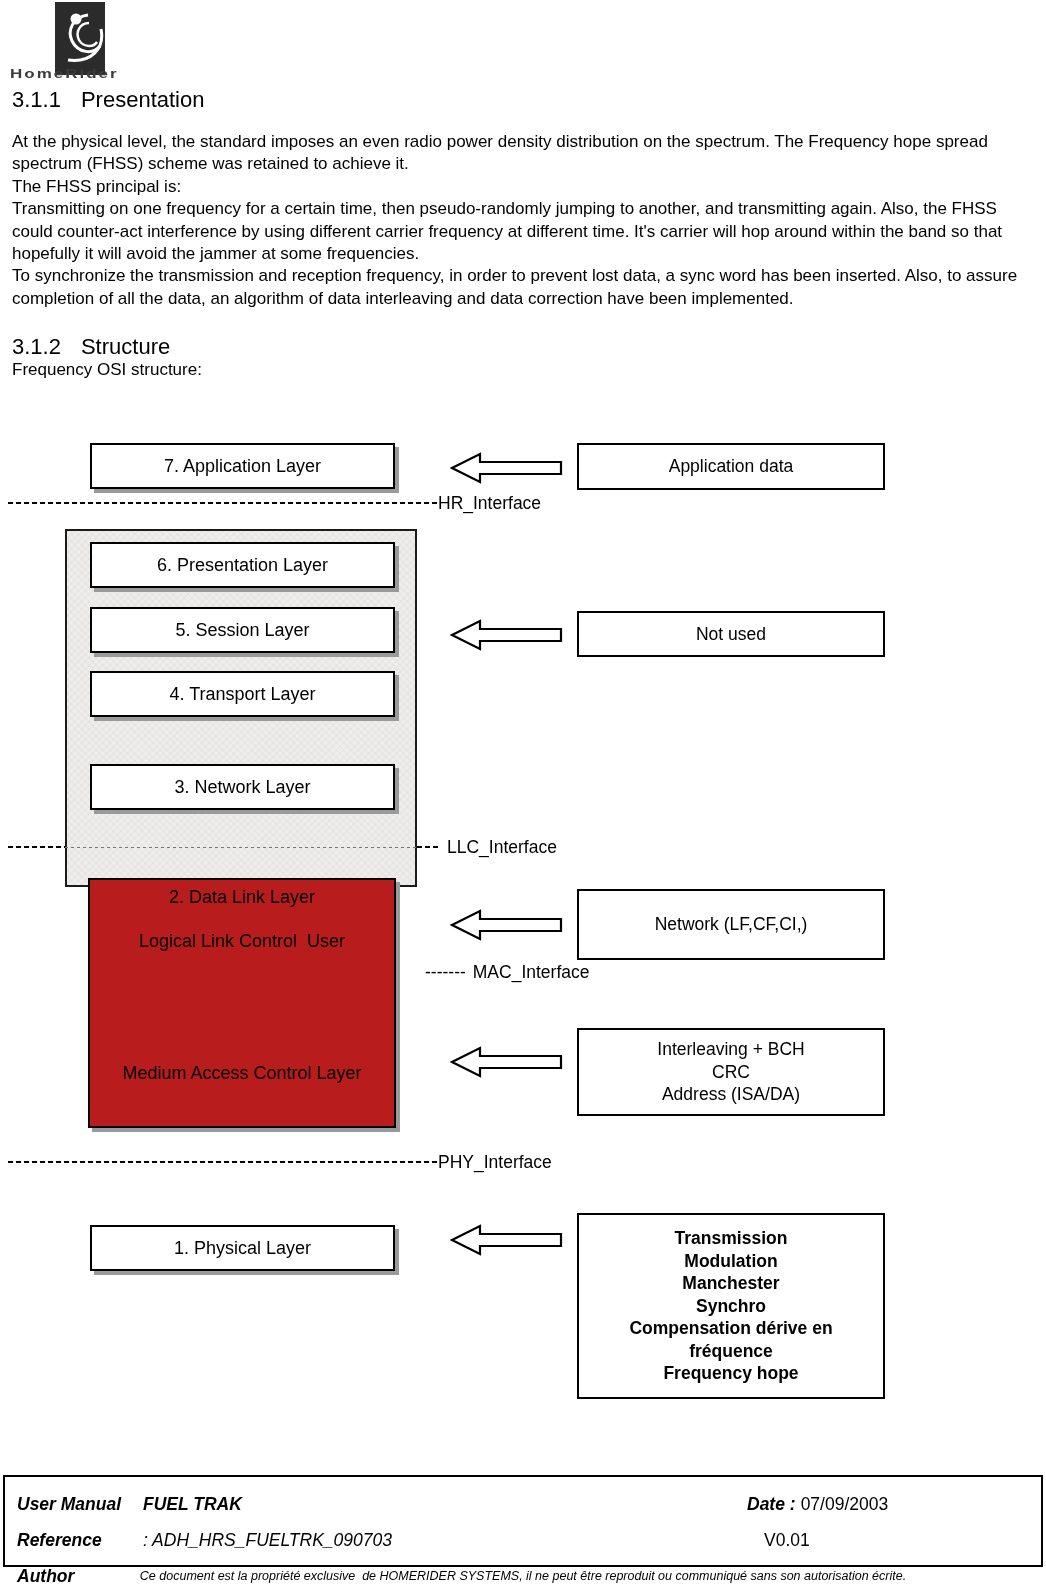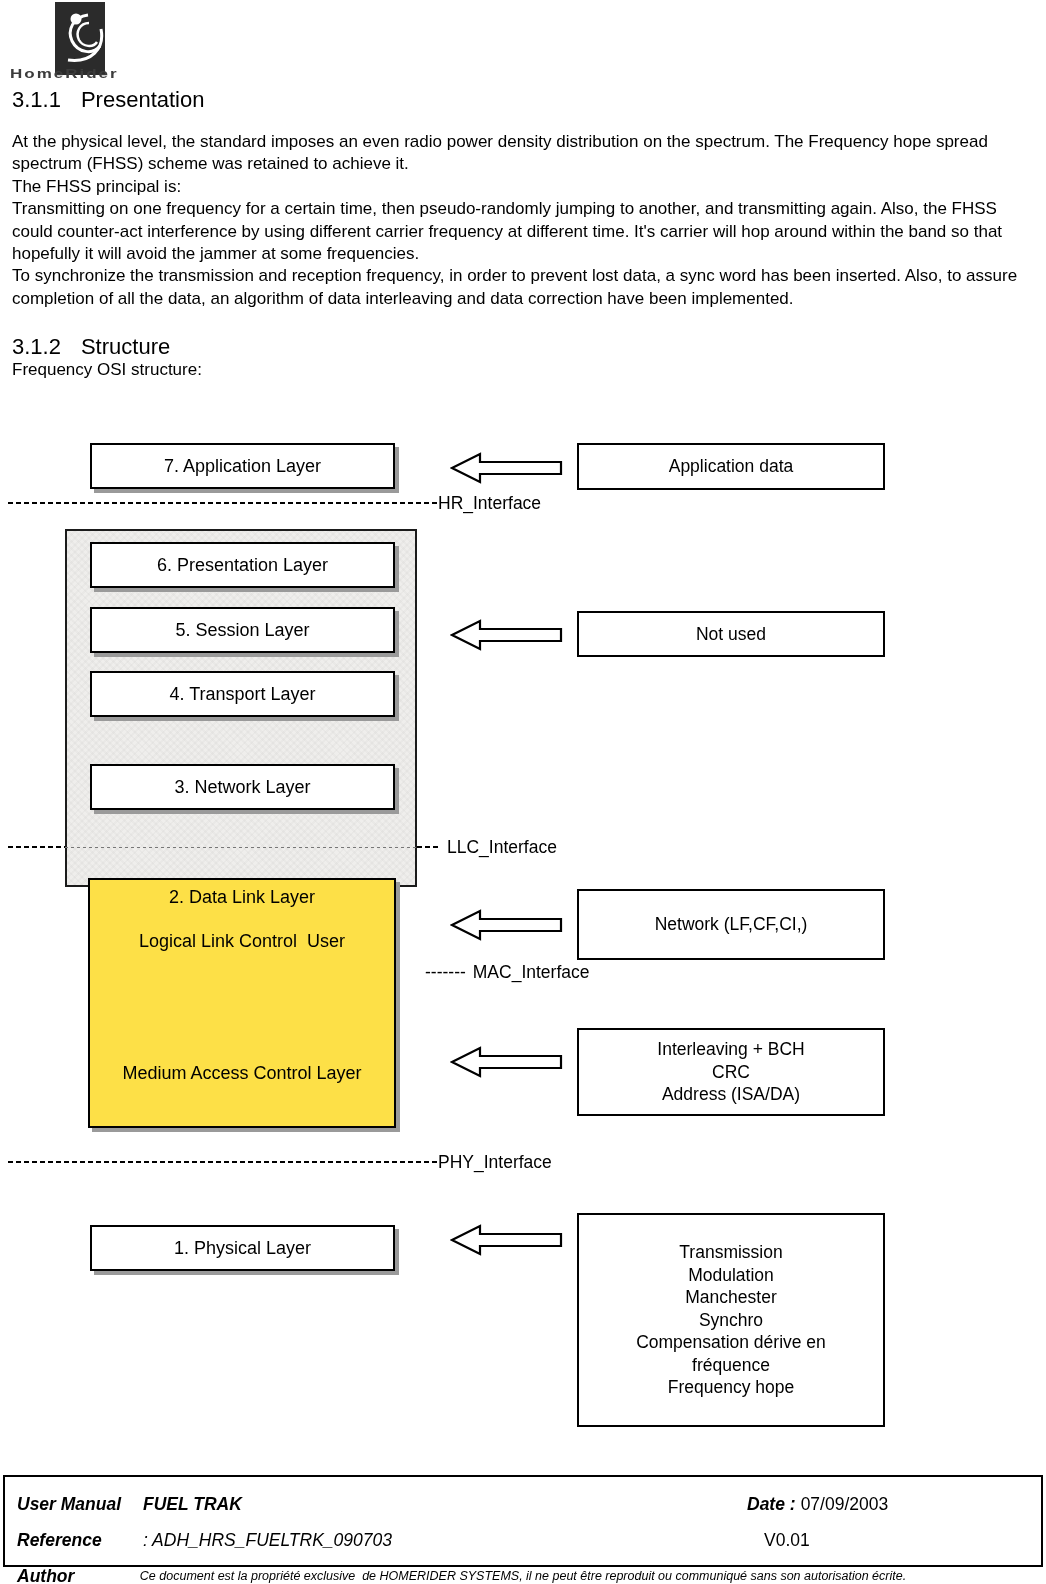--- a/index.html
+++ b/index.html
@@ -49,37 +49,37 @@
     font-size:18px;
   }
   #box-l7 { top:443px; }
   #box-l6 { top:542px; }
   #box-l5 { top:607px; }
   #box-l4 { top:671px; }
   #box-l3 { top:764px; }
   #box-l1 { top:1225px; }
   #box-l2 {
     position:absolute; left:88px; top:878px; width:308px; height:250px;
-    background:#fde047; border:2px solid #000; box-shadow:4px 4px 0 #9a9a9a;
+    background:#b91c1c; border:2px solid #000; box-shadow:4px 4px 0 #9a9a9a;
     font-size:18px; text-align:center;
   }
   #box-l2 .l2-title { margin-top:7px; }
   #box-l2 .l2-llc   { margin-top:23px; }
   #box-l2 .l2-mac   { margin-top:111px; }
   .rbox {
     position:absolute; left:577px; width:308px;
     background:#fff; border:2px solid #000;
     display:flex; flex-direction:column; align-items:center; justify-content:center;
     font-size:17.5px; text-align:center; line-height:22.5px;
   }
   #rbox-appdata { top:443px; height:47px; }
   #rbox-notused { top:611px; height:46px; }
   #rbox-network { top:889px; height:71px; }
   #rbox-inter   { top:1028px; height:88px; }
-  #rbox-phys    { top:1213px; height:214px; }
+  #rbox-phys    { top:1213px; height:186px;font-weight:bold; }
   .arrow { position:absolute; left:450px; width:113px; height:32px; }
   #arrow-1 { top:452px; }
   #arrow-2 { top:619px; }
   #arrow-3 { top:909px; }
   #arrow-4 { top:1046px; }
   #arrow-5 { top:1224px; }
   .iface-row {
     position:absolute; left:8px; height:22px;
     display:flex; align-items:center; gap:0; font-size:17.5px;
   }

